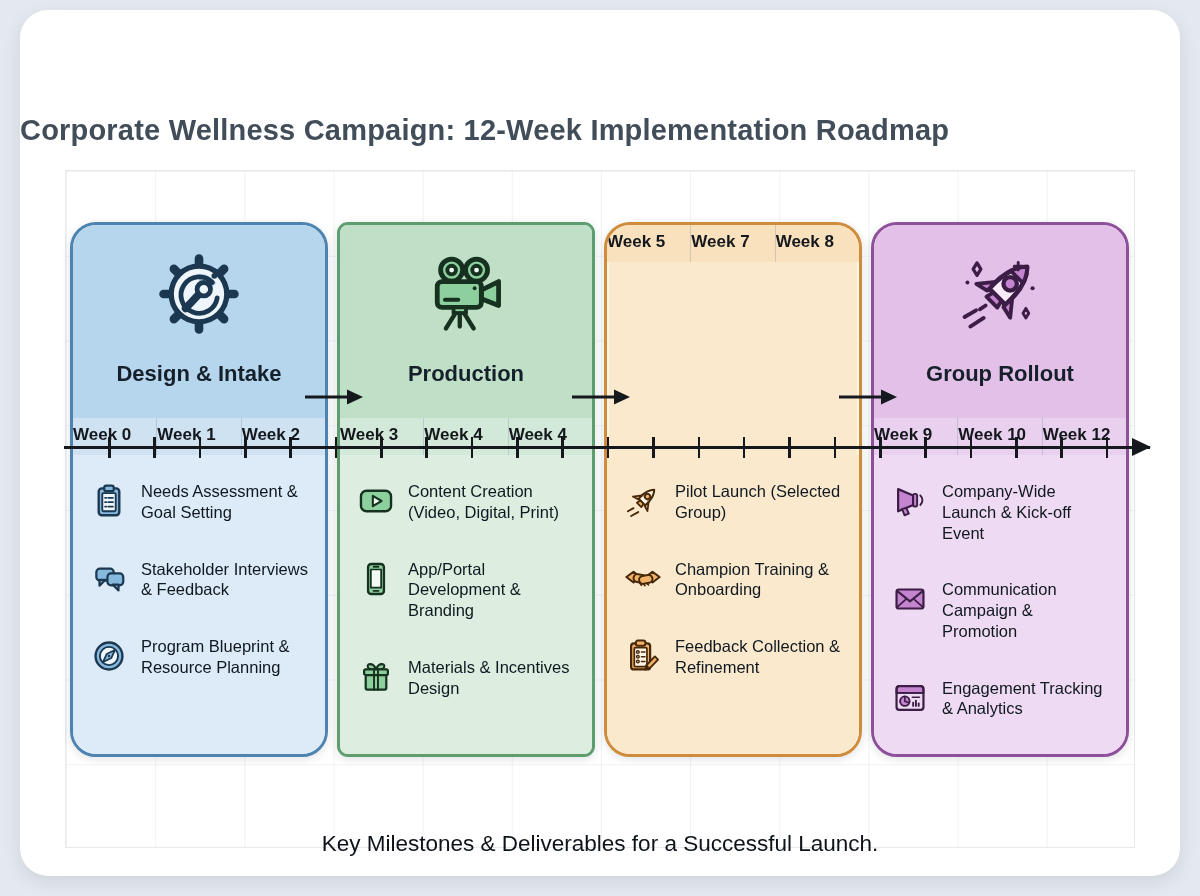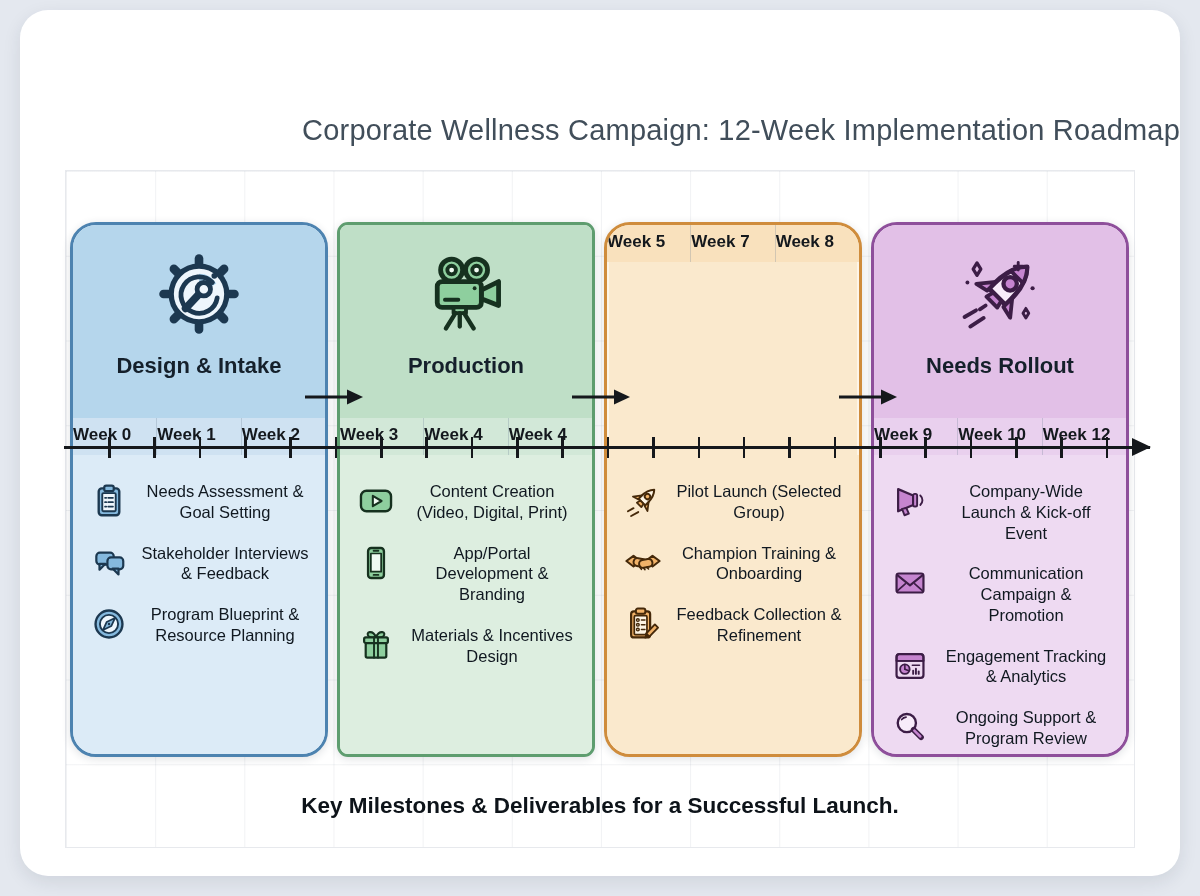--- a/index.html
+++ b/index.html
@@ -11,63 +11,63 @@
     position:relative;
     overflow:hidden;
   }
   .card{
     position:absolute;left:20px;top:10px;width:1160px;height:866px;
     background:#ffffff;border-radius:28px;
     box-shadow:0 6px 18px rgba(30,40,60,.10);
   }
   .page-title{
     position:absolute;left:0;right:0;top:100px;height:40px;
-    text-align:right;font-size:29px;font-weight:400;color:#414e5a;
+    text-align:left;font-size:29px;font-weight:700;color:#414e5a;
     line-height:40px;letter-spacing:.2px;
   }
   .grid-area{
     position:absolute;left:45px;top:160px;width:1070px;height:678px;
     border:1px solid #e7e9ed;box-sizing:border-box;
     background-image:
       linear-gradient(to right, rgba(120,130,150,0.10) 1px, transparent 1px),
       linear-gradient(to bottom, rgba(120,130,150,0.10) 1px, transparent 1px);
     background-size:89.17px 84.75px;
   }
   .caption{
-    position:absolute;left:0;right:0;top:778px;height:36px;
-    text-align:center;font-size:22.5px;font-weight:700;color:#0d1319;
+    position:absolute;left:0;right:0;top:816px;height:36px;
+    text-align:center;font-size:22.5px;font-weight:400;color:#0d1319;
     line-height:36px;
   }
   
   .phase{
     position:absolute;top:212px;height:535px;width:258px;
     border:3px solid var(--border);border-radius:26px;
     box-sizing:border-box;overflow:hidden;
     background:var(--body);
     box-shadow:0 2px 8px rgba(30,40,60,.14), inset 0 0 0 2px rgba(255,255,255,.55);
     z-index:2;
   }
   .phase-header{
     height:193px;background:var(--header);
     display:flex;flex-direction:column;align-items:center;
   }
   .phase-icon{margin-top:16px;height:106px;display:flex;align-items:center;justify-content:center;}
   .phase-icon svg{width:92px;height:96px;}
-  .phase-title{font-size:22px;font-weight:600;color:#15202b;margin-top:6px;}
+  .phase-title{font-size:22px;font-weight:600;color:#15202b;margin-top:14px;}
   .week-band{height:37px;background:var(--band);display:flex;}
   .week-cell{
     flex:1;text-align:left;font-size:17px;font-weight:600;color:#14181d;
     line-height:33px;border-right:1px solid rgba(110,130,150,.28);
   }
   .week-cell:last-child{border-right:none;}
   .phase-body{
     position:absolute;left:0;right:0;top:230px;bottom:0;
     background:var(--body);
     padding:26px 12px 0 17px;box-sizing:border-box;
-    display:flex;flex-direction:column;gap:20px;text-align:center;
+    display:flex;flex-direction:column;gap:36px;
   }
   .mi{display:flex;gap:13px;align-items:flex-start;}
   .mi-icon{flex:0 0 38px;width:38px;height:38px;margin-top:1px;}
   .mi-icon svg{width:38px;height:38px;}
   .mi-label{
     font-size:16.5px;font-weight:500;color:#101820;line-height:1.26;
     max-width:168px;
   }
   
   .axis-line{position:absolute;left:44px;top:436px;width:1086px;height:3px;background:#15181c;z-index:6;}
@@ -332,21 +332,21 @@
             </g>
             <path d="M20,22 L24,15.5 L28,22 L24,28.5 Z" fill="none" stroke-width="3.4"></path>
             <path d="M72,68 L75,63 L78,68 L75,73 Z" fill="none" stroke-width="3"></path>
             <line x1="67" y1="15" x2="67" y2="23" stroke-width="3"></line>
               <line x1="63" y1="19" x2="71" y2="19" stroke-width="3"></line>
             <circle cx="82" cy="42" r="2.2" fill="var(--icon_stroke)" stroke="none"></circle>
             <circle cx="14" cy="36" r="2" fill="var(--icon_stroke)" stroke="none"></circle>
           </g>
         </svg>
       </div>
-      <div class="phase-title">Needs Rollout</div>
+      <div class="phase-title">Group Rollout</div>
     </div>
     <div class="week-band">
       <div class="week-cell">Week 9</div>
       <div class="week-cell">Week 10</div>
       <div class="week-cell">Week 12</div>
     </div>
     <div class="phase-body">
       <div class="mi">
         <div class="mi-icon">
           <svg viewBox="0 0 48 48">

